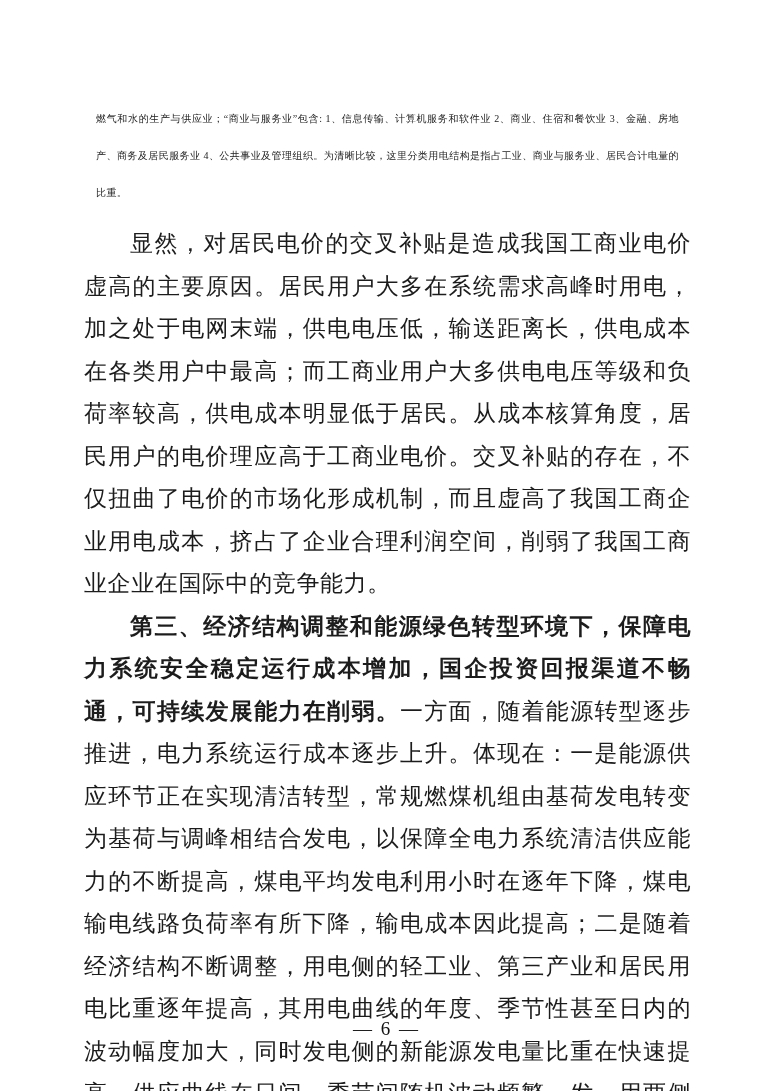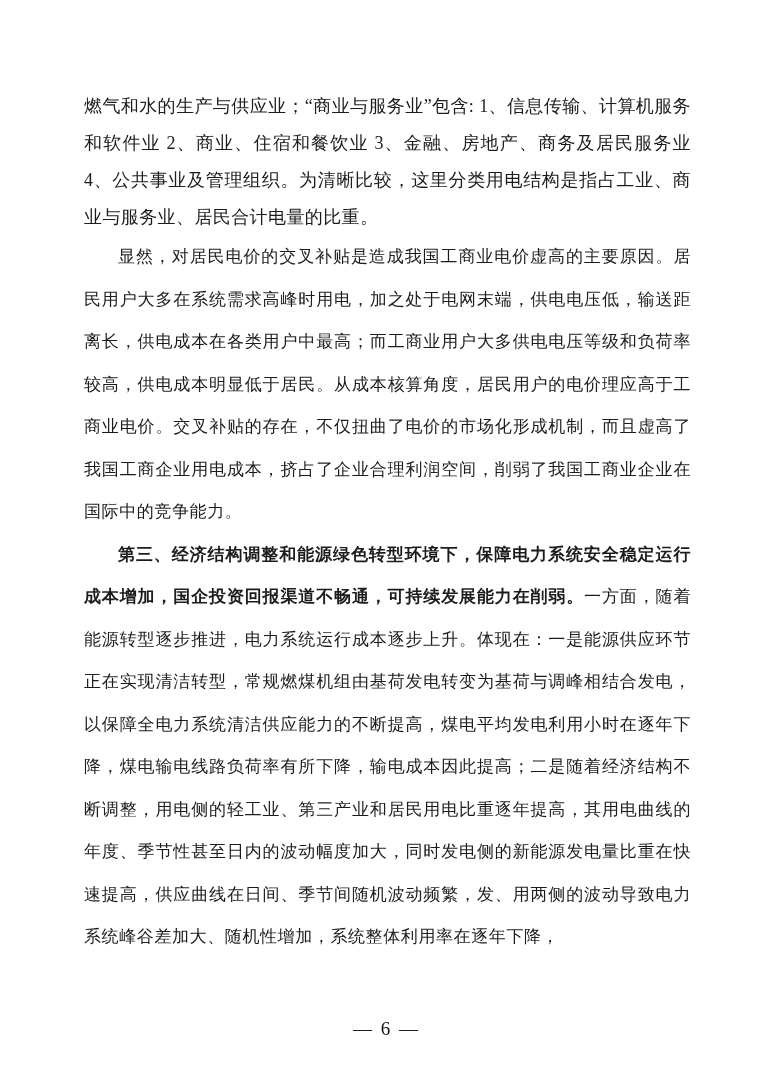--- a/index.html
+++ b/index.html
@@ -16,30 +16,30 @@
     color: #1c1c1c;
     overflow: hidden;
   }
   .content {
     position: absolute;
     left: 84px;
     top: 88px;
     width: 607px;
   }
   .note {
-    margin: 0;
-    font-size: 18px;
+    margin: 12px;
+    font-size: 10px;
     line-height: 37px;
     letter-spacing: 0.4px;
     text-align: justify;
     text-justify: inter-ideograph;
   }
   .body-para {
     margin: 0;
-    font-size: 17px;
+    font-size: 23px;
     line-height: 42.5px;
     letter-spacing: 0.6px;
     text-align: justify;
     text-justify: inter-ideograph;
     text-indent: 2em;
   }
   .bold-lead {
     font-weight: bold;
   }
   .footer {

